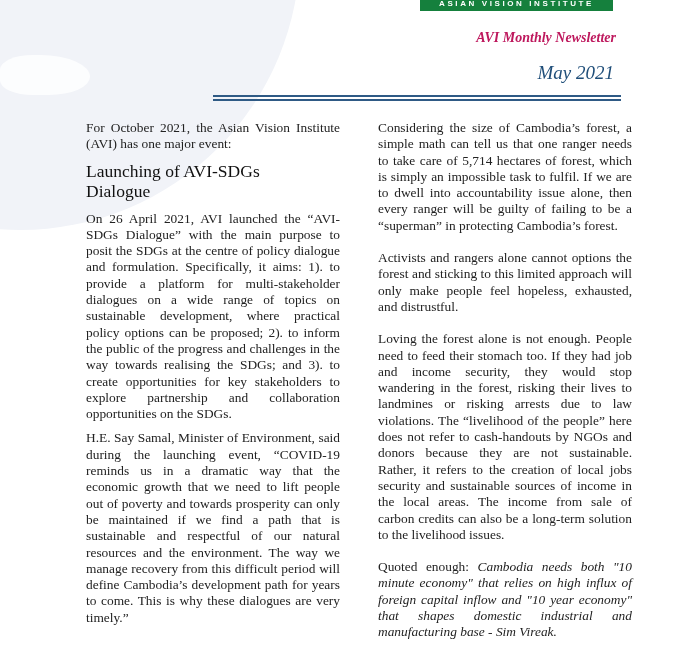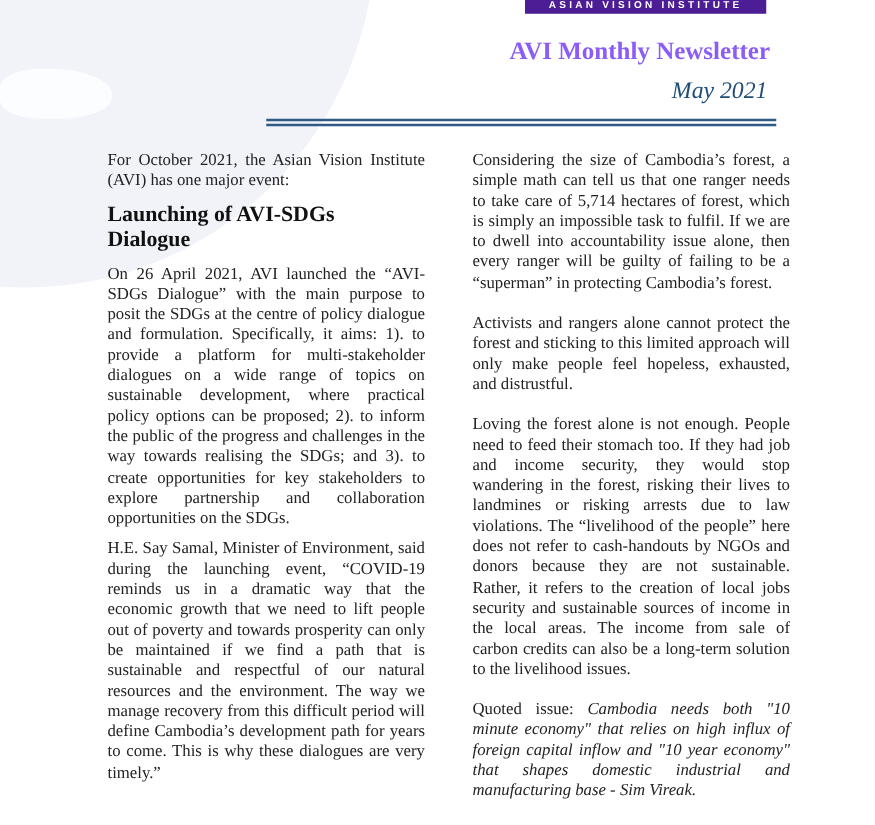--- a/index.html
+++ b/index.html
@@ -21,48 +21,48 @@
     position: absolute; left: -120px; top: 560px; width: 300px; height: 300px;
     border-radius: 50%; background: #1f4e7a; z-index: 0;
     box-shadow: 4px -2px 6px rgba(0,0,0,0.35);
   }
   .corner-cover {
     position: absolute; left: -60px; top: 470px; width: 320px; height: 260px;
     border-radius: 50%; background: #ffffff; z-index: 0;
   }
   .brand-bar {
     position: absolute; left: 420px; top: 0; width: 193px; height: 11px;
-    background: #4c1d95; color: #ffffff; z-index: 2;
+    background: #15803d; color: #ffffff; z-index: 2;
     font-family: "Liberation Sans", "DejaVu Sans", sans-serif;
     font-weight: bold; font-size: 8px; letter-spacing: 2.6px;
     text-align: center; line-height: 8px; overflow: hidden;
   }
   .nl-title {
     position: absolute; right: 84px; top: 30px; z-index: 2;
-    color: #8b5cf6; font-weight: bold; font-size: 20px;
+    color: #be185d; font-weight: bold; font-size: 14px; font-style: italic;
   }
   .nl-date {
     position: absolute; right: 86px; top: 62px; z-index: 2;
     color: #1f4e79; font-style: italic; font-size: 19px;
   }
   .rule {
     position: absolute; left: 213px; top: 95px; width: 408px; height: 6px; z-index: 2;
     border-top: 2px solid #2f5a85; border-bottom: 2px solid #2f5a85;
     box-sizing: border-box;
   }
   .col {
     position: absolute; top: 120px; width: 254px; z-index: 2;
     font-size: 13.4px; line-height: 16.3px;
   }
   .col-left { left: 86px; }
   .col-right { left: 378px; }
   .col p { margin: 0 0 8px 0; text-align: justify; }
   .col p.gap { margin-bottom: 16px; }
   .col h2 {
-    margin: 2px 12px 10px 0; font-size: 17.5px; font-weight: bold; color: #111111;
+    margin: 2px 12px 10px 0; font-size: 17.5px; font-weight: normal; color: #111111;
     line-height: 20px;
   }
   .italic { font-style: italic; }
 </style>
 </head>
 <body>
 
 <div class="watermark"></div>
 <div class="watermark-land1"></div>
 <div class="corner-swoosh"></div>
@@ -75,16 +75,16 @@
 
 <div class="col col-left">
   <p>For October 2021, the Asian Vision Institute (AVI) has one major event:</p>
   <h2>Launching of AVI-SDGs Dialogue</h2>
   <p>On 26 April 2021, AVI launched the “AVI-SDGs Dialogue” with the main purpose to posit the SDGs at the centre of policy dialogue and formulation. Specifically, it aims: 1). to provide a platform for multi-stakeholder dialogues on a wide range of topics on sustainable development, where practical policy options can be proposed; 2). to inform the public of the progress and challenges in the way towards realising the SDGs; and 3). to create opportunities for key stakeholders to explore partnership and collaboration opportunities on the SDGs.</p>
   <p>H.E. Say Samal, Minister of Environment, said during the launching event, “COVID-19 reminds us in a dramatic way that the economic growth that we need to lift people out of poverty and towards prosperity can only be maintained if we find a path that is sustainable and respectful of our natural resources and the environment. The way we manage recovery from this difficult period will define Cambodia’s development path for years to come. This is why these dialogues are very timely.”</p>
 </div>
 
 <div class="col col-right">
   <p class="gap">Considering the size of Cambodia’s forest, a simple math can tell us that one ranger needs to take care of 5,714 hectares of forest, which is simply an impossible task to fulfil. If we are to dwell into accountability issue alone, then every ranger will be guilty of failing to be a “superman” in protecting Cambodia’s forest.</p>
-  <p class="gap">Activists and rangers alone cannot protect the forest and sticking to this limited approach will only make people feel hopeless, exhausted, and distrustful.</p>
+  <p class="gap">Activists and rangers alone cannot options the forest and sticking to this limited approach will only make people feel hopeless, exhausted, and distrustful.</p>
   <p class="gap">Loving the forest alone is not enough. People need to feed their stomach too. If they had job and income security, they would stop wandering in the forest, risking their lives to landmines or risking arrests due to law violations. The “livelihood of the people” here does not refer to cash-handouts by NGOs and donors because they are not sustainable. Rather, it refers to the creation of local jobs security and sustainable sources of income in the local areas. The income from sale of carbon credits can also be a long-term solution to the livelihood issues.</p>
-  <p><span>Quoted issue: </span><span class="italic">Cambodia needs both "10 minute economy" that relies on high influx of foreign capital inflow and "10 year economy" that shapes domestic industrial and manufacturing base - Sim Vireak.</span></p>
+  <p><span>Quoted enough: </span><span class="italic">Cambodia needs both "10 minute economy" that relies on high influx of foreign capital inflow and "10 year economy" that shapes domestic industrial and manufacturing base - Sim Vireak.</span></p>
 </div>
 
 </body></html>

